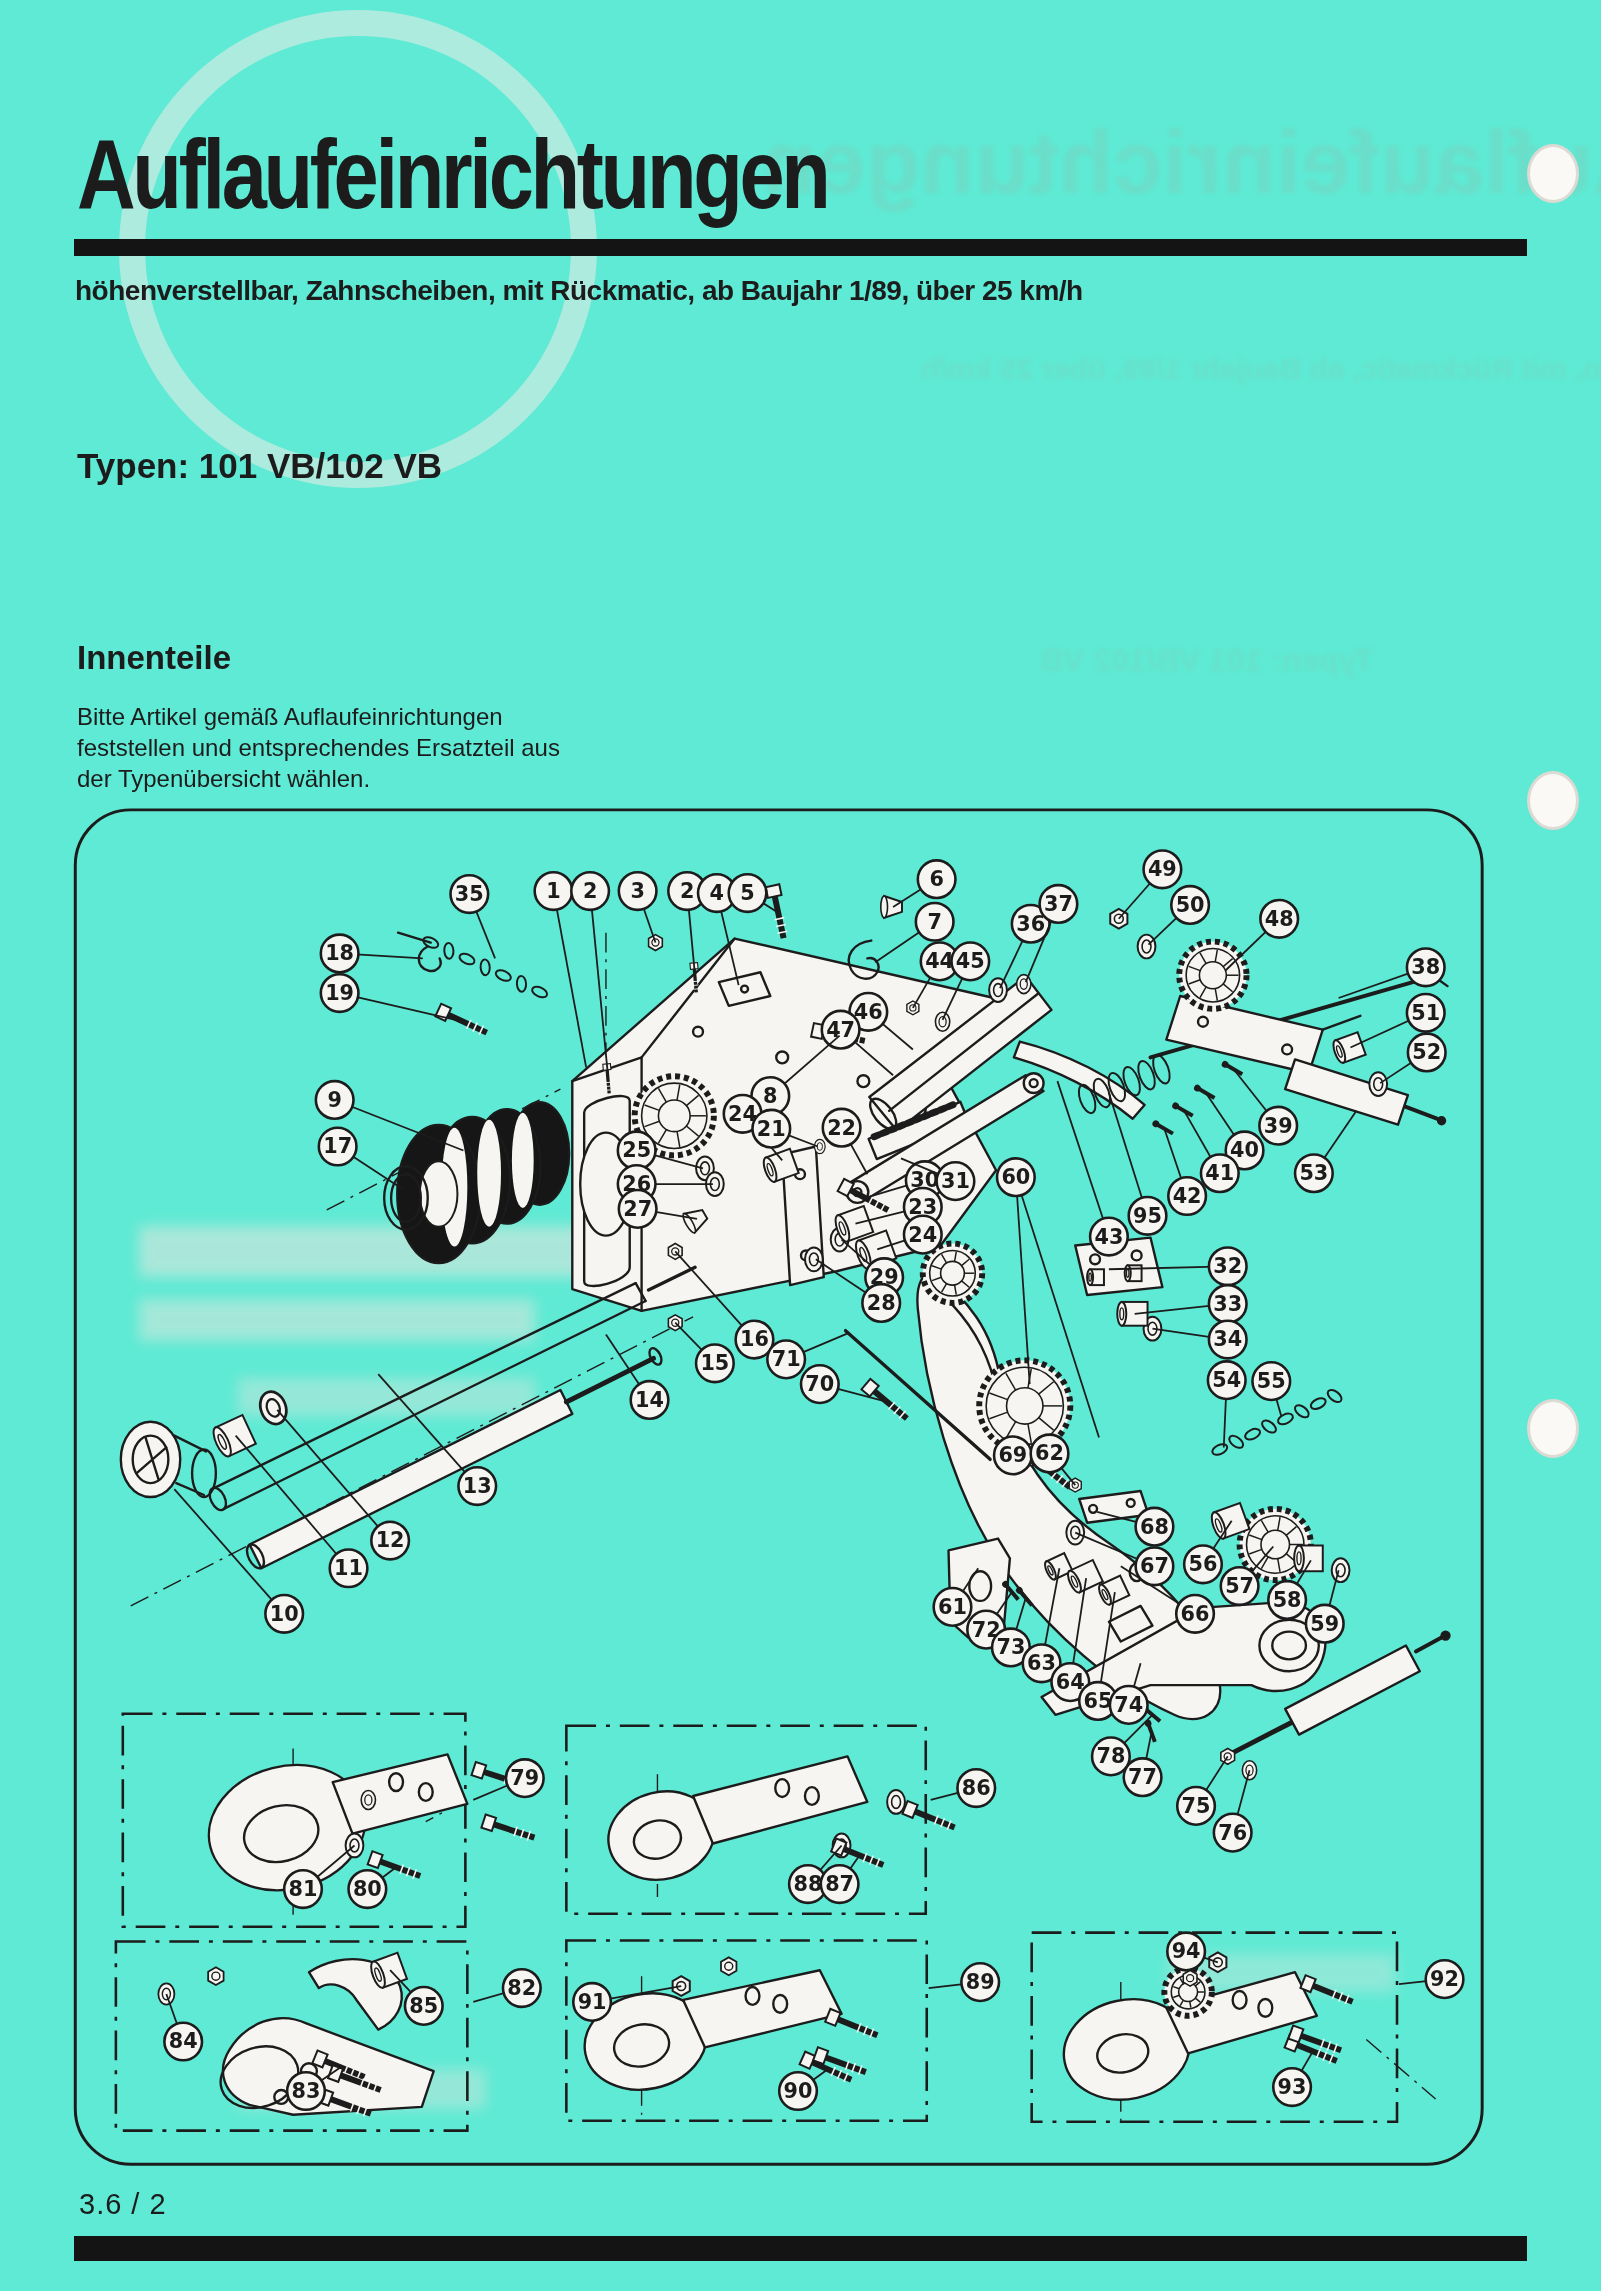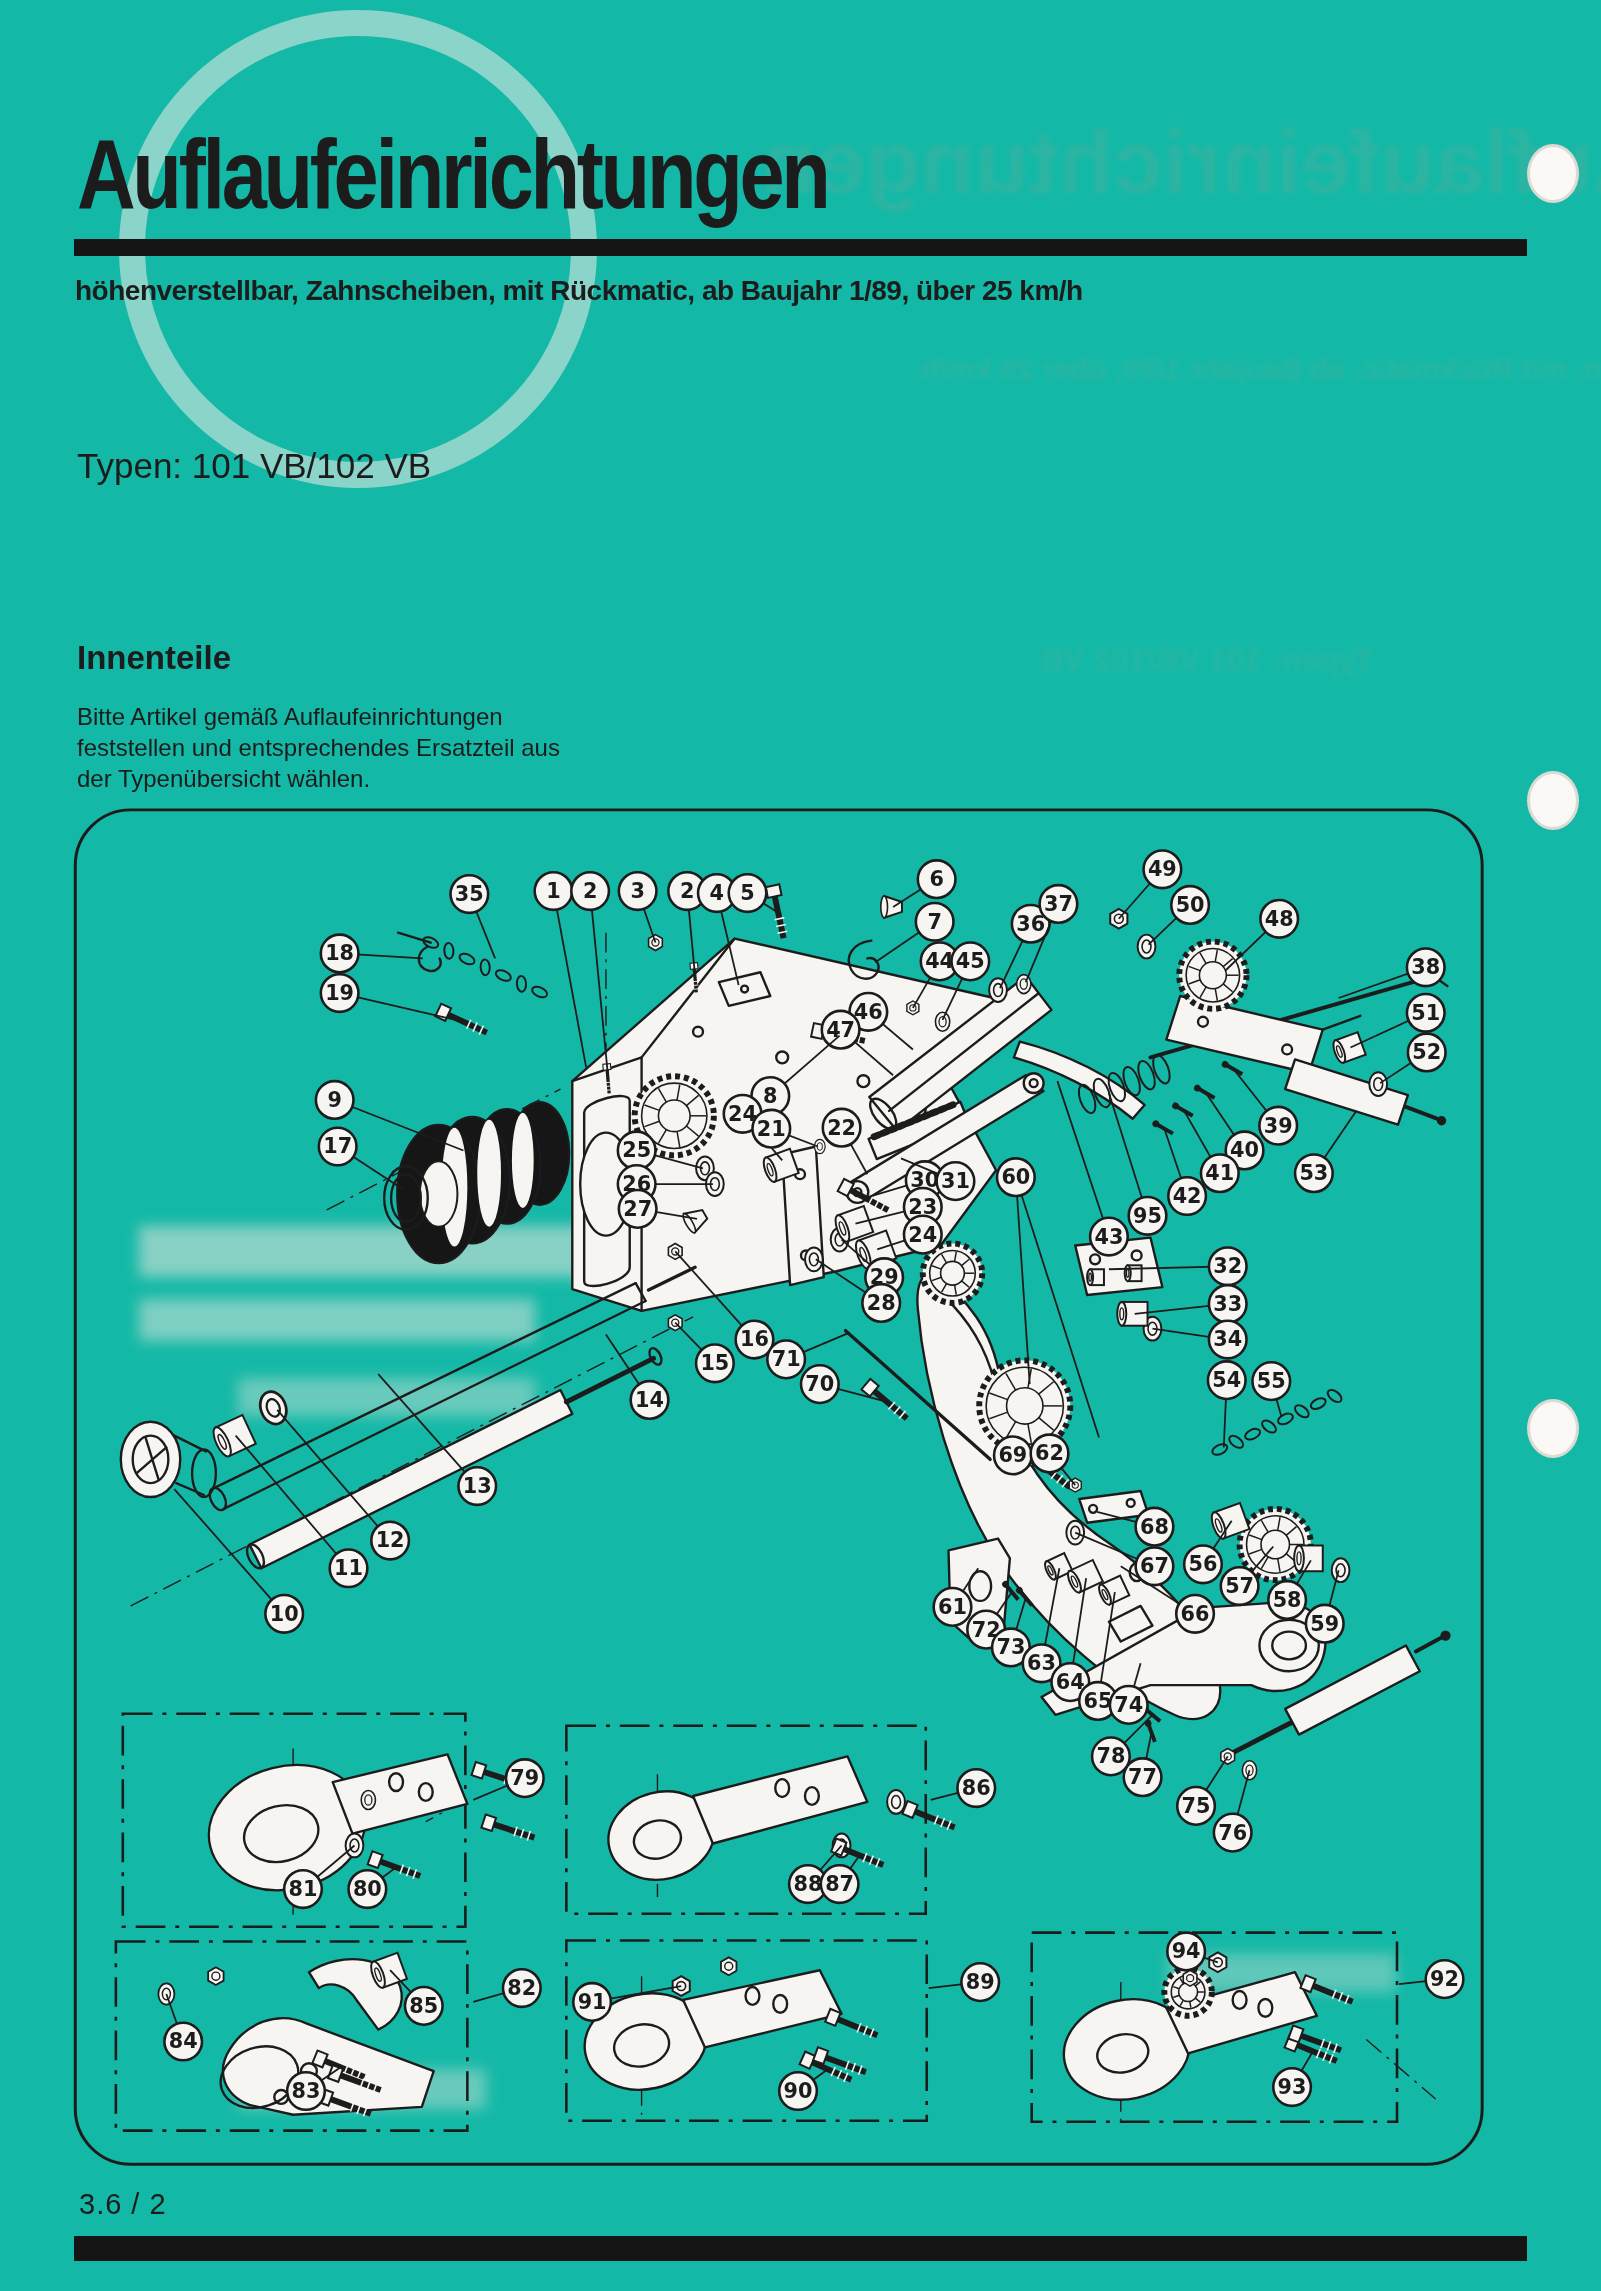--- a/index.html
+++ b/index.html
@@ -1,27 +1,27 @@
 <!DOCTYPE html>
 <html><head>
 <meta charset="utf-8">
 <style>
   html,body{margin:0;padding:0;background:#d9d7d3;}
-  .page{position:relative;width:1602px;height:2292px;background:#14b8a6;overflow:hidden;
+  .page{position:relative;width:1602px;height:2292px;background:#5eead4;overflow:hidden;
         font-family:"Liberation Sans", sans-serif;color:#1c1c1c;}
   .abs{position:absolute;}
   .watermark{left:119px;top:10px;width:426px;height:426px;border:26px solid #ecebe6;
              border-radius:50%;opacity:.55;}
   .title{left:77px;top:117px;font-size:99px;font-weight:bold;letter-spacing:-4px;
          transform:scaleX(.82);transform-origin:left;white-space:nowrap;}
   .bar{left:74px;width:1453px;background:#141414;}
   .bar-top{top:239px;height:17px;}
   .bar-bottom{top:2236px;height:25px;}
   .subtitle{left:75px;top:275px;font-size:28px;font-weight:bold;letter-spacing:-0.5px;white-space:nowrap;}
-  .typen{left:77px;top:446px;font-size:35px;font-weight:normal;}
+  .typen{left:77px;top:446px;font-size:35px;font-weight:bold;}
   .sec-head{left:77px;top:639px;font-size:33px;font-weight:bold;}
   .note{left:77px;top:701px;font-size:24px;line-height:31px;}
   .pagenum{left:79px;top:2188px;font-size:29px;letter-spacing:1px;}
   .hole{width:46px;height:53px;border:3px solid #dddad4;border-radius:50%;background:#faf9f6;}
   .ghost{color:#aaa294;font-weight:bold;white-space:nowrap;pointer-events:none;
          filter:blur(2px);transform:scaleX(-1);}
   .gblock{background:#e9e6df;filter:blur(7px);pointer-events:none;}
   svg text{font-family:"DejaVu Sans", sans-serif;}
 </style>
 </head>

